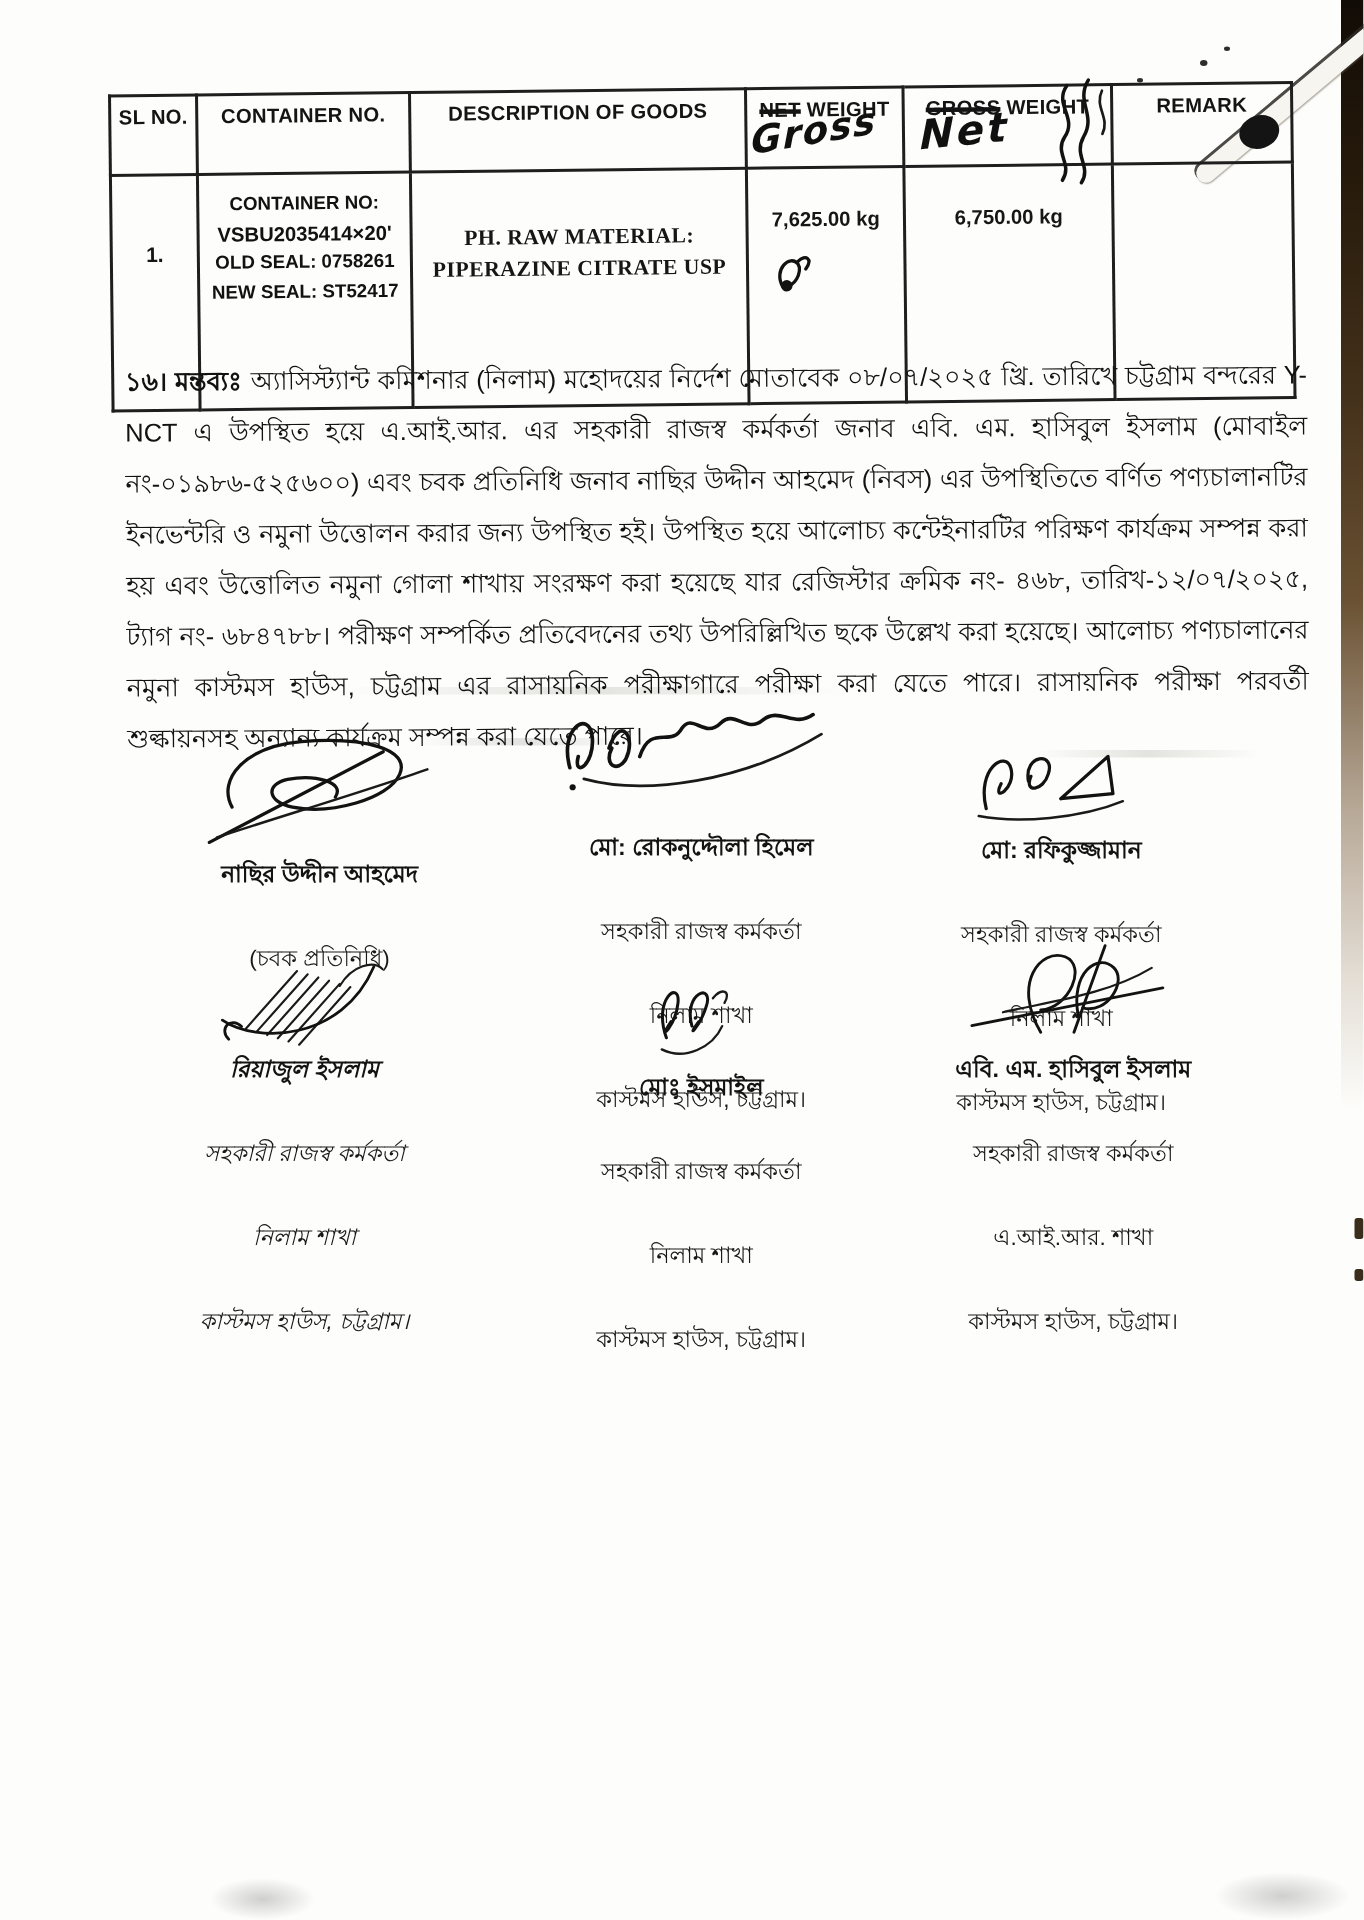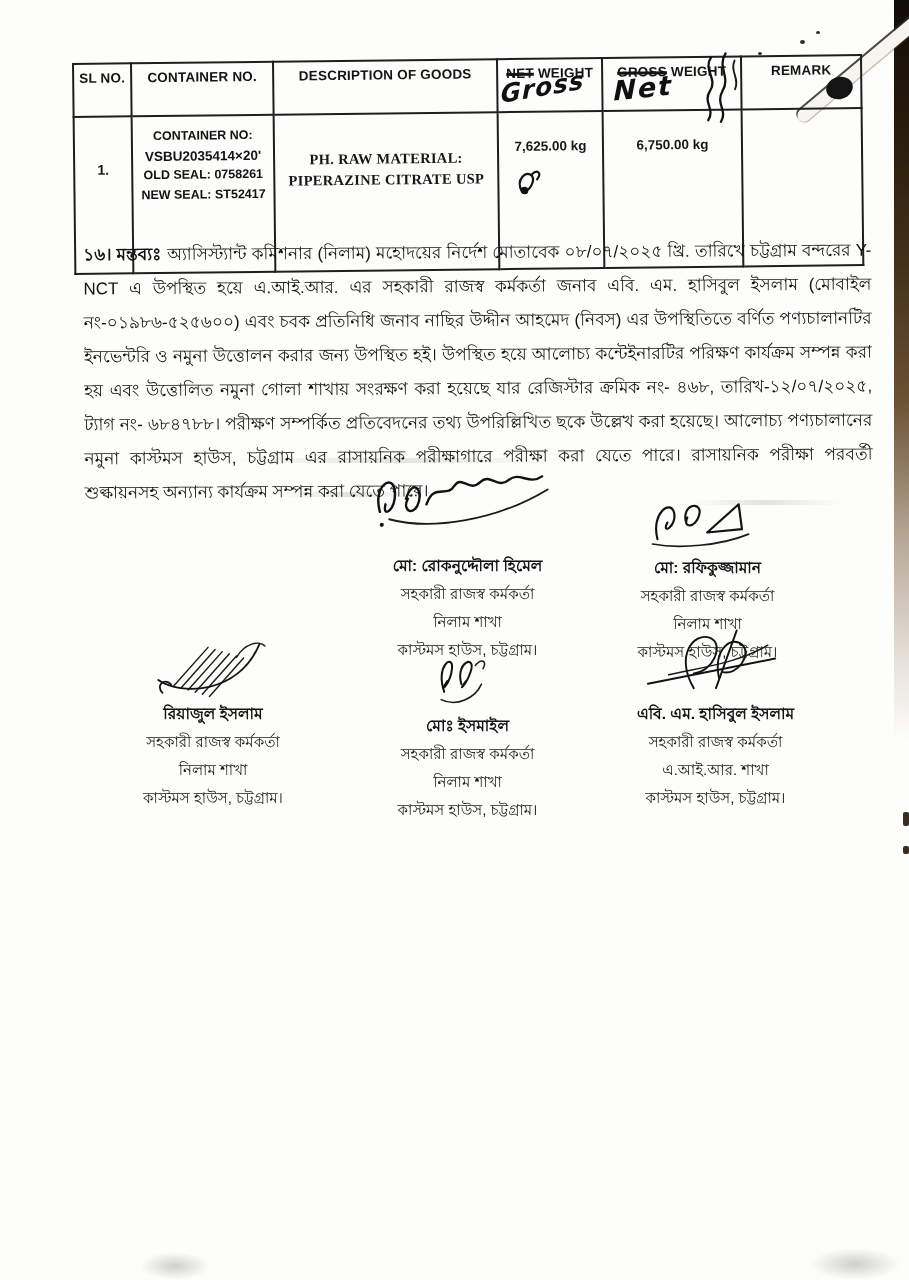--- a/index.html
+++ b/index.html
@@ -61,25 +61,25 @@
     position:absolute;left:84px;top:236px;width:788px;
     transform:rotate(-0.35deg);
     font-size:17px;line-height:34px;text-align:justify;color:#121212;
   }
   .comment .lead{font-weight:bold;margin-right:6px;}
 
   
   .sig{position:absolute;display:flex;flex-direction:column;align-items:center;text-align:center;}
   .sig svg{display:block;}
   .sig-name{font-weight:bold;font-size:15.5px;line-height:28px;color:#131313;}
-  .sig-line{font-size:15px;line-height:28px;color:#181818;}
+  .sig-line{font-size:15px;line-height:28px;color:#181818;margin-top:28px;}
   .b1{left:88px;top:486px;width:250px;}
   .b2{left:340px;top:466px;width:255px;}
   .b3{left:590px;top:496px;width:235px;}
-  .b4{left:88px;top:636px;width:250px;}
+  .b4{left:78px;top:636px;width:250px;font-style:italic;}
   .b5{left:340px;top:650px;width:255px;}
   .b6{left:598px;top:626px;width:235px;}
   .stroke{fill:none;stroke:#121212;stroke-width:2.6;stroke-linecap:round;stroke-linejoin:round;}
   .stroke-thin{fill:none;stroke:#1a1a1a;stroke-width:2;stroke-linecap:round;}
 </style>
 </head>
 <body>
 
 <div class="page">
 
@@ -153,20 +153,29 @@
         <td></td>
       </tr>
     </tbody>
       </table>
   </div>
 
   <div class="comment">
     <span class="lead">১৬। মন্তব্যঃ</span><span>অ্যাসিস্ট্যান্ট কমিশনার (নিলাম) মহোদয়ের নির্দেশ মোতাবেক ০৮/০৭/২০২৫ খ্রি. তারিখে চট্টগ্রাম বন্দরের Y-NCT এ উপস্থিত হয়ে এ.আই.আর. এর সহকারী রাজস্ব কর্মকর্তা জনাব এবি. এম. হাসিবুল ইসলাম (মোবাইল নং-০১৯৮৬-৫২৫৬০০) এবং চবক প্রতিনিধি জনাব নাছির উদ্দীন আহমেদ (নিবস) এর উপস্থিতিতে বর্ণিত পণ্যচালানটির ইনভেন্টরি ও নমুনা উত্তোলন করার জন্য উপস্থিত হই। উপস্থিত হয়ে আলোচ্য কন্টেইনারটির পরিক্ষণ কার্যক্রম সম্পন্ন করা হয় এবং উত্তোলিত নমুনা গোলা শাখায় সংরক্ষণ করা হয়েছে যার রেজিস্টার ক্রমিক নং- ৪৬৮, তারিখ-১২/০৭/২০২৫, ট্যাগ নং- ৬৮৪৭৮৮। পরীক্ষণ সম্পর্কিত প্রতিবেদনের তথ্য উপরিল্লিখিত ছকে উল্লেখ করা হয়েছে। আলোচ্য পণ্যচালানের নমুনা কাস্টমস হাউস, চট্টগ্রাম এর রাসায়নিক পরীক্ষাগারে পরীক্ষা করা যেতে পারে। রাসায়নিক পরীক্ষা পরবর্তী শুল্কায়নসহ অন্যান্য কার্যক্রম সম্পন্ন করা যেতে পারে।</span>
   </div>
 
+  <div class="sig b1">
+    <svg width="185" height="84" viewBox="0 0 200 100">
+      <path class="stroke" d="M30,62 C18,40 40,14 85,10 C135,6 172,16 163,36 C154,56 108,68 78,62 C58,58 56,44 74,40 C96,36 120,42 112,54"></path>
+      <path class="stroke" d="M12,90 L150,18"></path>
+      <path class="stroke-thin" d="M18,86 C60,72 140,48 185,32"></path>
+    </svg>
+    <div class="sig-name">নাছির উদ্দীন আহমেদ</div>
+    <div class="sig-line">(চবক প্রতিনিধি)</div>
+  </div>
 
   <div class="sig b2">
     <svg width="205" height="86" viewBox="0 0 220 90">
       <path class="stroke" d="M16,48 C8,20 30,6 32,26 C34,46 18,56 22,40"></path>
       <path class="stroke" d="M44,34 C52,10 64,26 56,42 C50,52 40,46 46,34"></path>
       <path class="stroke" d="M66,40 C74,16 88,34 96,20 C104,8 112,28 124,16 C134,6 142,24 154,14 C166,4 176,20 190,10"></path>
       <path class="stroke-thin" d="M26,56 C70,68 140,58 196,24"></path>
       <circle cx="18" cy="62" r="2.2" fill="#121212"></circle>
     </svg>
     <div class="sig-name">মো: রোকনুদ্দৌলা হিমেল</div>

